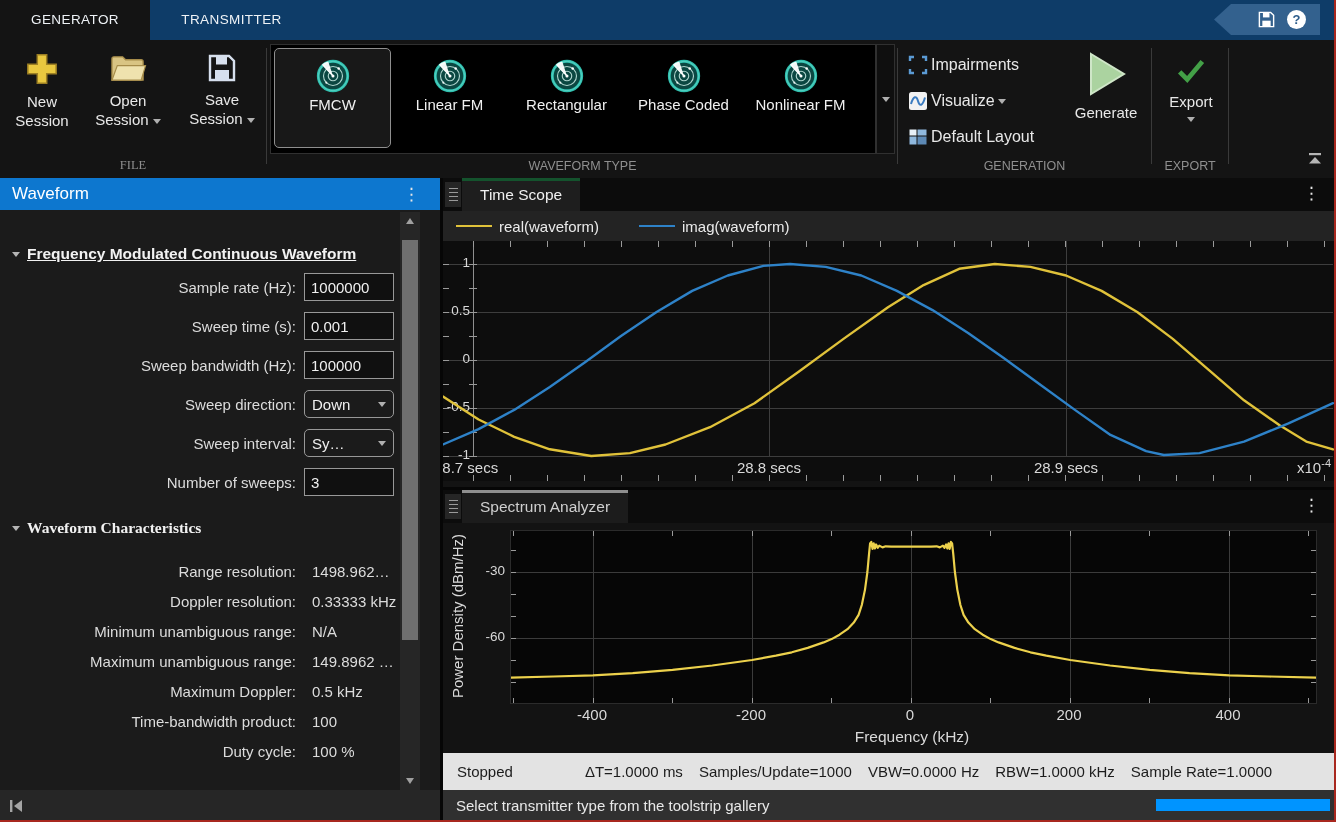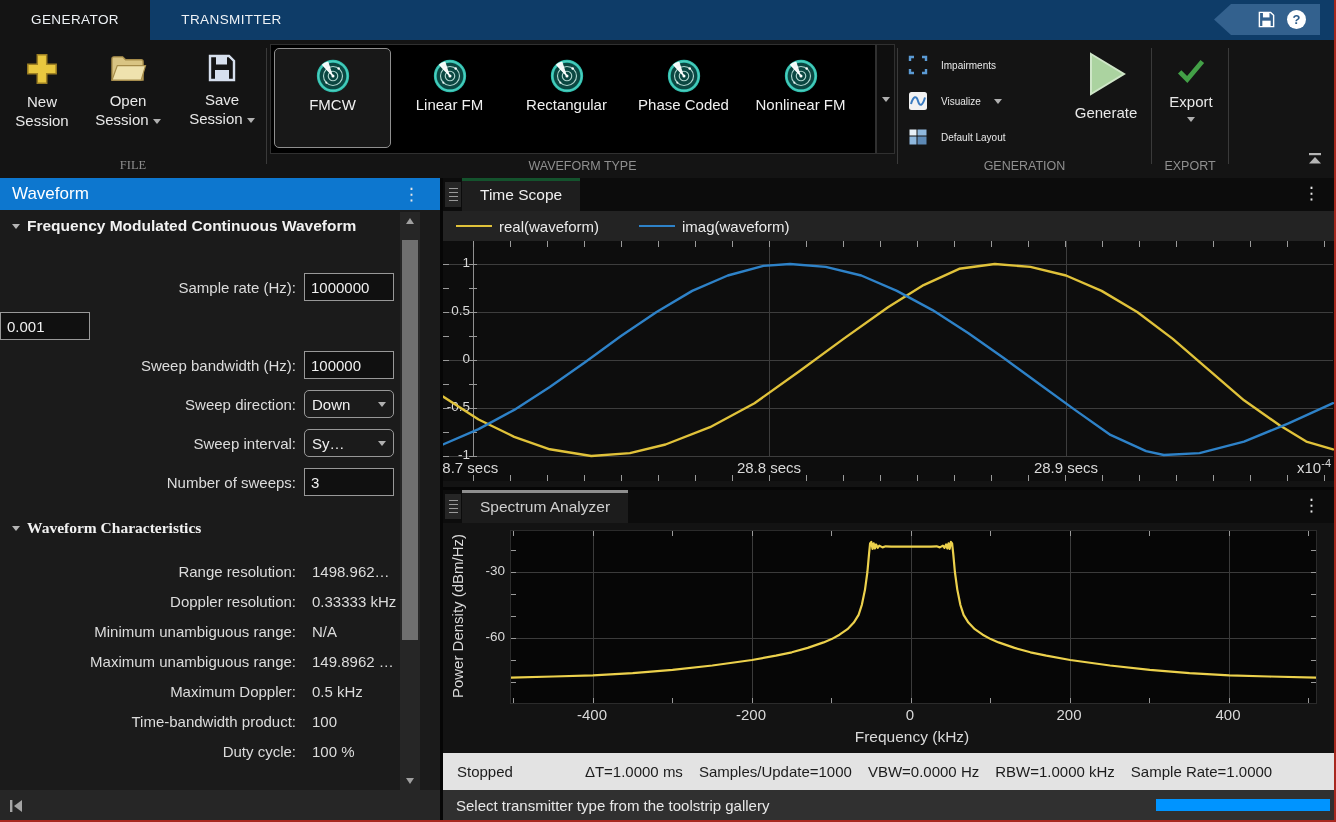--- a/index.html
+++ b/index.html
@@ -28,22 +28,22 @@
   .car{width:0;height:0;border-left:4.5px solid transparent;border-right:4.5px solid transparent;
        border-top:5.5px solid #b0b0b0;display:inline-block;vertical-align:middle;}
   .gallery{position:absolute;left:270px;top:4px;width:606px;height:110px;background:#000;
            border:1px solid #303030;display:flex;padding:3px 0 0 3px;box-sizing:border-box;}
   .gal-item{width:117px;height:100px;display:flex;flex-direction:column;align-items:center;
             padding-top:8px;box-sizing:border-box;border:1px solid transparent;border-radius:5px;
             font-size:15px;color:#f0f0f0;text-align:center;line-height:19px;cursor:default;}
   .gal-item.selected{border-color:#8f8f8f;background:#181818;}
   .gal-drop{position:absolute;left:876px;top:4px;width:19px;height:110px;background:#0f0f0f;
             border:1px solid #303030;display:flex;align-items:center;justify-content:center;box-sizing:border-box;}
-  .gen-item{position:absolute;left:908px;height:26px;display:flex;align-items:center;gap:13px;
-            font-size:10px;cursor:default;}
+  .gen-item{position:absolute;left:908px;height:26px;display:flex;align-items:center;gap:3px;
+            font-size:16px;cursor:default;}
   .big-btn{position:absolute;display:flex;flex-direction:column;align-items:center;font-size:15px;cursor:default;}
 
   
   .lpanel{position:absolute;left:0;top:178px;width:440px;height:612px;background:#1b1b1b;}
   .lheader{position:absolute;left:0;top:0;width:440px;height:32px;background:#0d77cf;
            font-size:17px;line-height:32px;padding-left:12px;box-sizing:border-box;color:#fff;}
   .dots{font-size:17px;color:#e6e6e6;line-height:1;letter-spacing:0;}
   .sec-hdr{position:absolute;left:12px;display:flex;align-items:center;gap:7px;font-weight:bold;
            font-size:15.5px;color:#f2f2f2;white-space:nowrap;overflow:hidden;width:384px;height:20px;}
   .tri-down{width:0;height:0;border-left:4.5px solid transparent;border-right:4.5px solid transparent;
@@ -264,31 +264,32 @@
       <polygon points="9,5 15,11.5 3,11.5" fill="#b5b5b5"></polygon>
     </svg>
   </div>
 
   <div class="lpanel">
     <div class="lheader">
       <span>Waveform</span>
       <span class="dots" style="position:absolute;right:20px;top:8px;">⋮</span>
     </div>
 
-    <div class="sec-hdr" style="top:38px;">
+    <div class="sec-hdr" style="top:66px;text-decoration:underline;">
       <span class="tri-down"></span>
       <span>Frequency Modulated Continuous Waveform</span>
     </div>
 
     <div class="fields">
       <div class="frow">
         <span class="flabel">Sample rate (Hz):</span>
         <input class="finput" value="1000000" style="">
       </div>
       <div class="frow">
+        <span class="flabel">Sweep time (s):</span>
         <input class="finput" value="0.001" style="">
       </div>
       <div class="frow">
         <span class="flabel">Sweep bandwidth (Hz):</span>
         <input class="finput" value="100000" style="">
       </div>
       <div class="frow">
         <span class="flabel">Sweep direction:</span>
         <div class="fselect">
           <span>Down</span>

